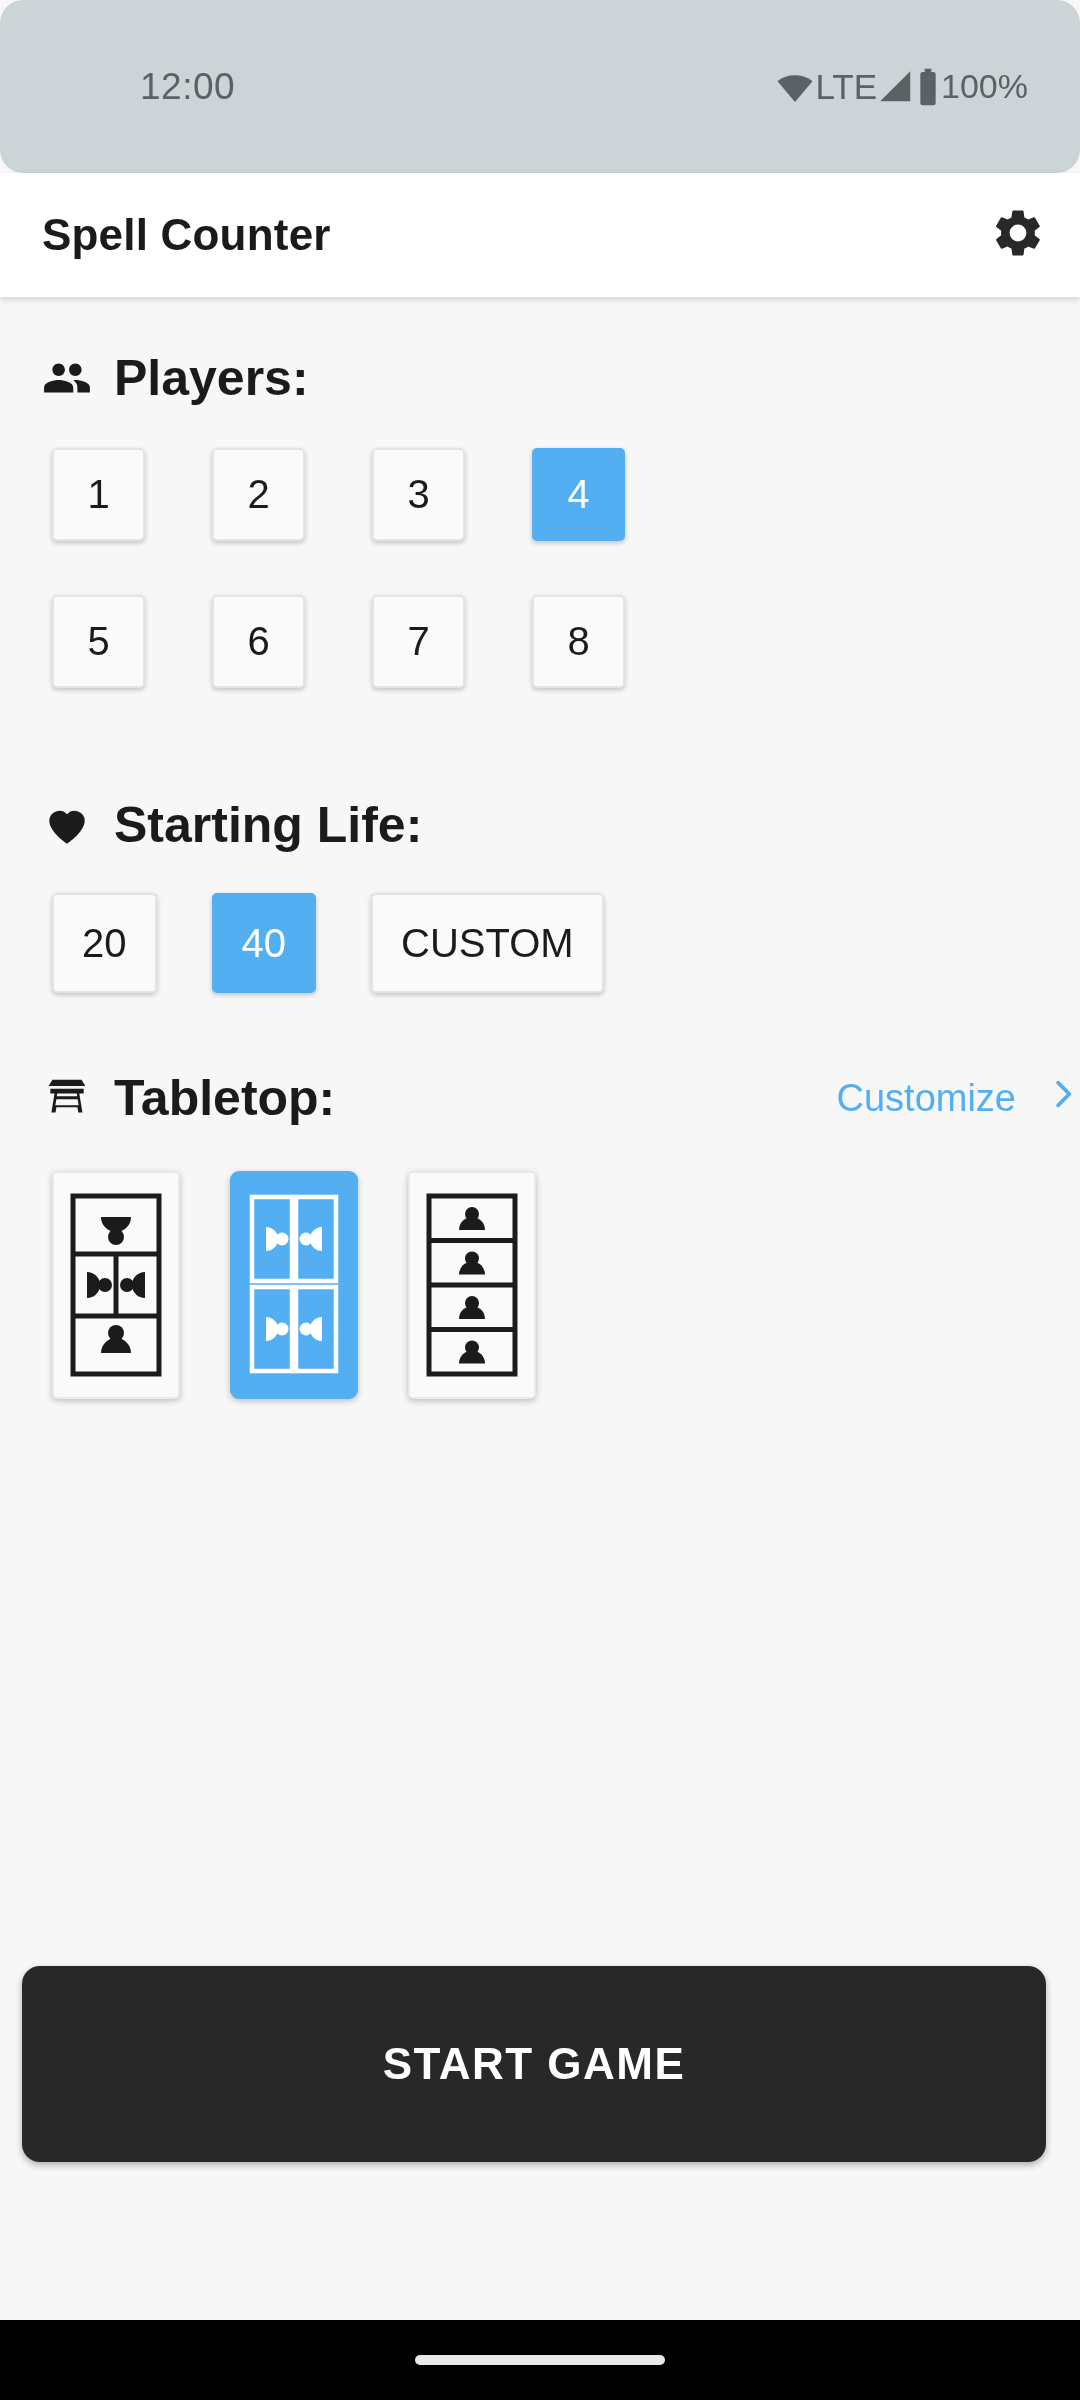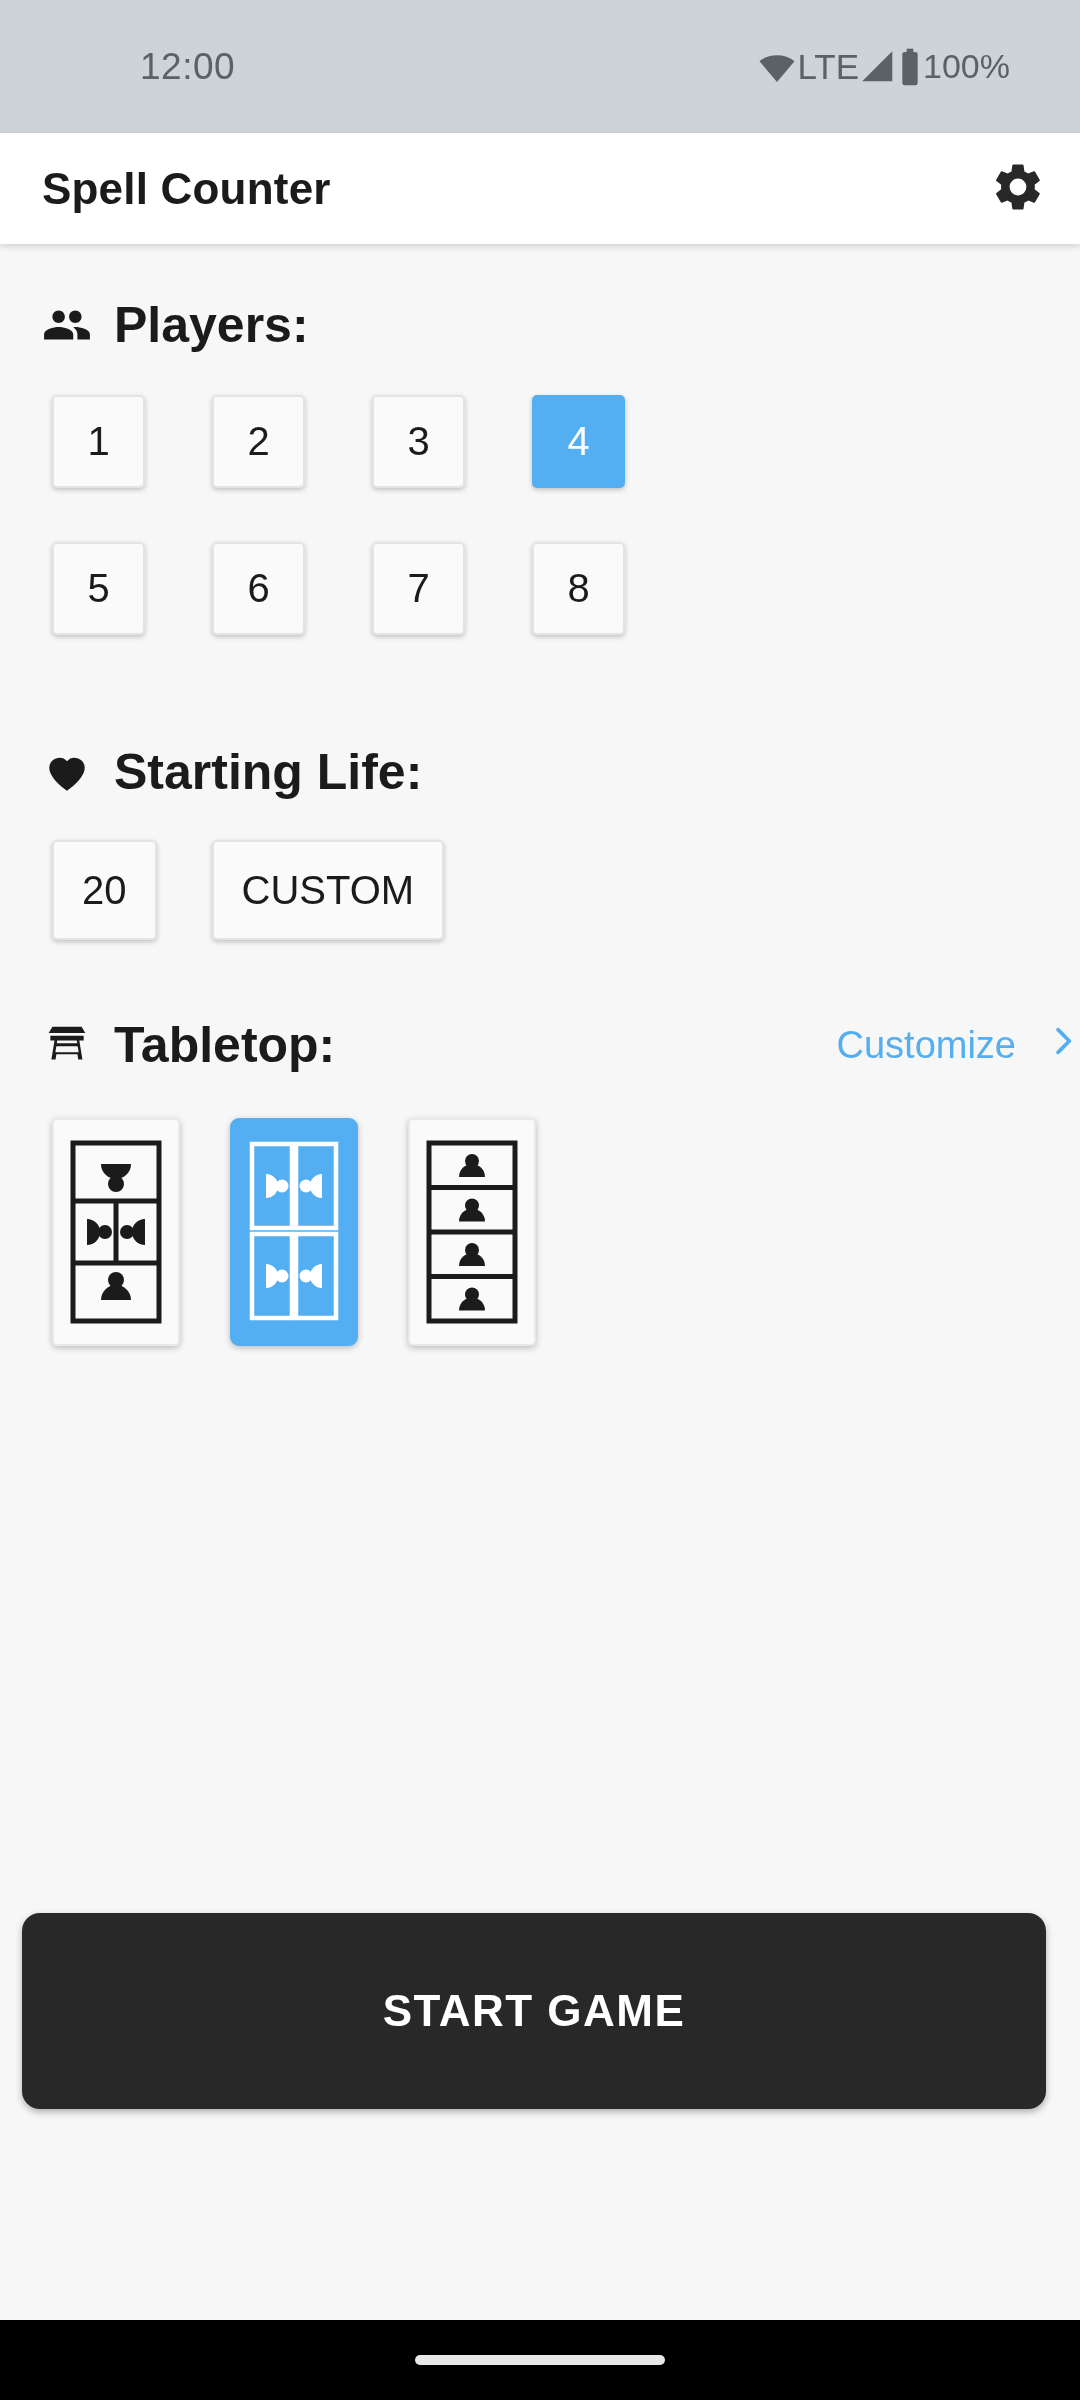--- a/index.html
+++ b/index.html
@@ -6,27 +6,28 @@
   html, body { width:1080px; height:2400px; }
   body {
     font-family:"Liberation Sans", sans-serif;
     background:#f7f7f7;
     overflow:hidden;
     position:relative;
   }
 
   
   .status-bar {
-    height:133px;
+    height:173px;
     background:#ccd4d7;
     display:flex;
     align-items:center;
     justify-content:space-between;
-    padding:0 70px 0 0;
+    padding:0 52px 0 0;
     position:relative;
+    border-radius:23px;
   }
   .status-time {
     font-size:37px;
     color:#5b6165;
     letter-spacing:.5px;
     margin-left:140px;
   }
   .status-right {
     display:flex;
     align-items:center;
@@ -37,21 +38,21 @@
     color:#5b6165;
     letter-spacing:0px;
   }
   .status-batt-pct {
     font-size:34px;
     color:#5b6165;
   }
 
   
   .app-bar {
-    height:111px;
+    height:124px;
     background:#ffffff;
     display:flex;
     align-items:center;
     justify-content:space-between;
     padding:0 22px 0 42px;
     box-shadow:0 3px 6px rgba(0,0,0,.14);
     position:relative;
     z-index:5;
   }
   .app-title {
@@ -261,20 +262,21 @@
       <svg width="50" height="50" viewBox="0 0 24 24">
         <path fill="#1b1b1b" d="M12 21s-8.5-5.6-8.5-11A4.9 4.9 0 0 1 12 6.8 4.9 4.9 0 0 1 20.5 10c0 5.4-8.5 11-8.5 11z"></path>
       </svg>
     </span>
     <span class="label">Starting Life:</span>
   </div>
 
   <div style="height:39px" class="sp-h"></div>
   <div class="btn-row">
     <div class="chip life">20</div>
+    <div class="chip life selected">40</div>
     <div class="chip life">CUSTOM</div>
   </div>
 
   <div style="height:76px" class="sp-h"></div>
   <div class="tabletop-head">
     <div class="section-head" style="padding-left:0">
       <span class="sec-icon">
         <svg width="50" height="50" viewBox="0 0 24 24">
           <path fill="#1b1b1b" d="M3.2 6.2 5 3.2h14l1.8 3H3.2zM4 7.6h16v2.2h-2.1l1.5 9.2h-2l-.4-2.6H6.9l-.4 2.6h-2l1.5-9.2H4V7.6zm3.3 2.2-.2 1.4h9.8l-.2-1.4H7.3zm-.4 2.8-.5 2.9h11.2l-.5-2.9H6.9z"></path>
         </svg>

